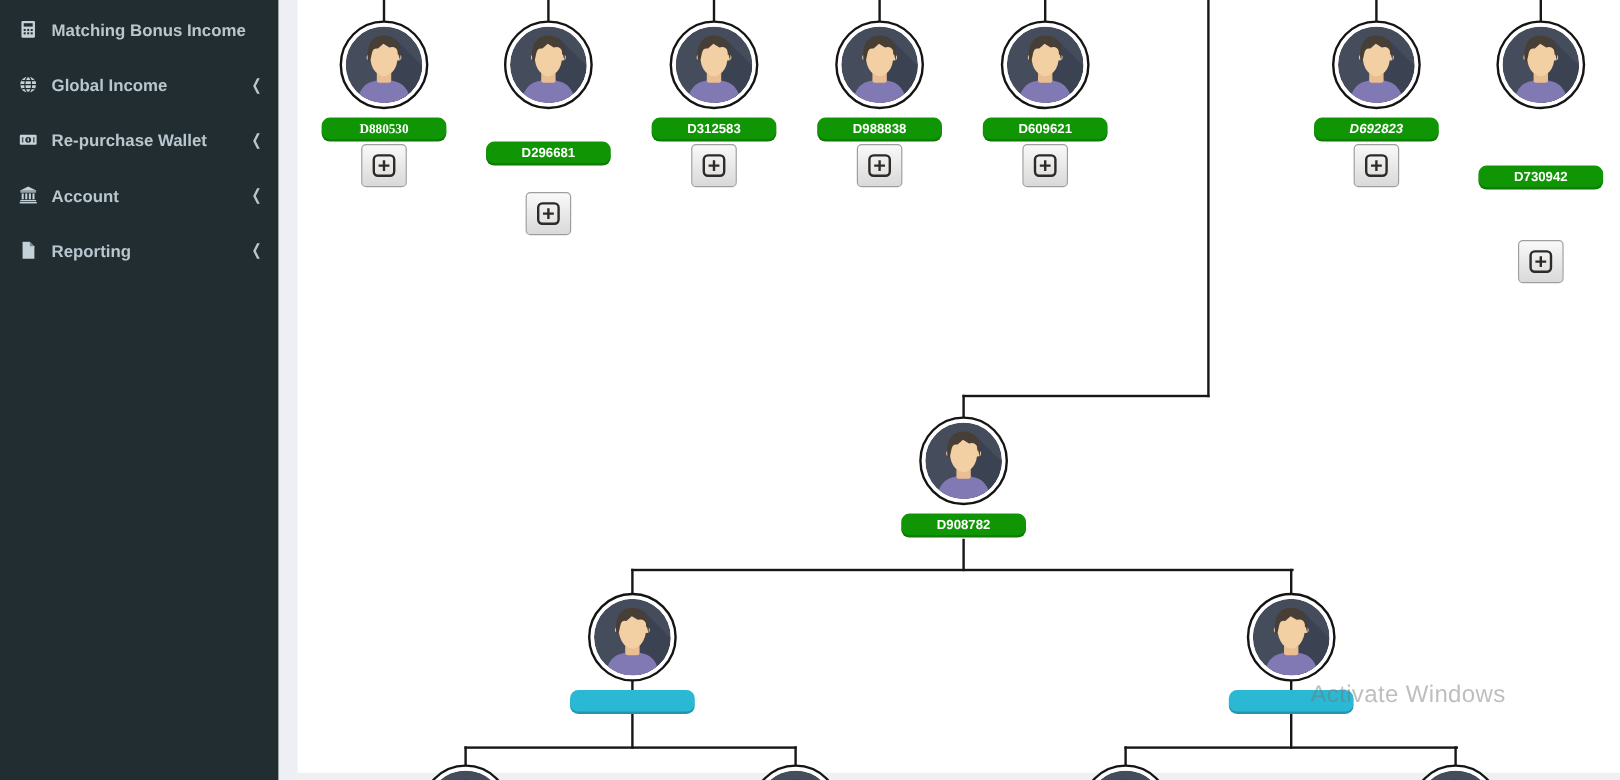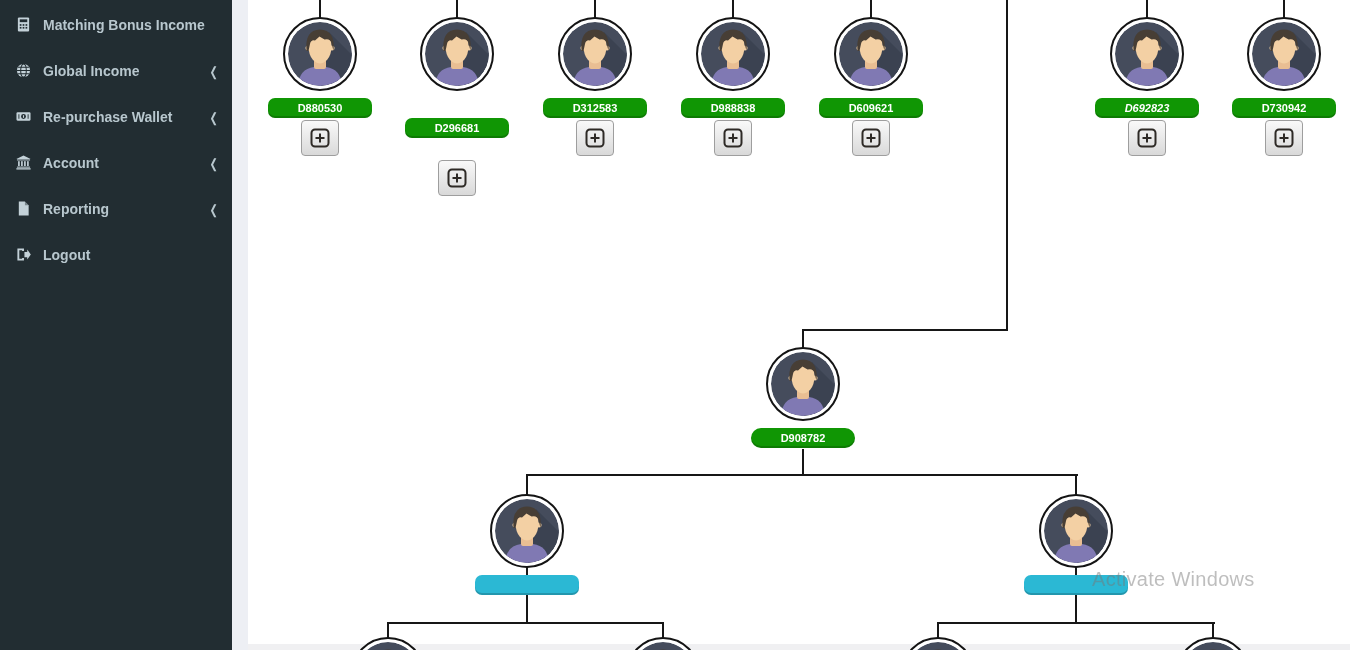--- a/index.html
+++ b/index.html
@@ -131,30 +131,20 @@
           <svg viewBox="0 0 16 16">
             <path d="M3 0.5 h6.5 L13.5 4.5 V15.5 H3 Z" fill="currentColor"></path>
             <path d="M9.5 0.5 V4.5 H13.5 Z" fill="#222d32" opacity="0.45"></path>
           </svg>
         </span>
     <span class="s-label">Reporting</span>
     <span class="chevron">❮</span>
   </div>
 
 
-  <div class="side-item">
-    <span class="s-icon">
-          <svg viewBox="0 0 16 16" fill="currentColor">
-            <path d="M1.5 1.5 h7 v2.8 h-2 v-0.8 h-3 v9 h3 v-0.8 h2 v2.8 h-7 z"></path>
-            <path d="M9 5.2 h3 V2.6 L15.8 8 L12 13.4 V10.8 H9 Z"></path>
-          </svg>
-        </span>
-    <span class="s-label">Logout</span>
-
-  </div>
 </nav>
 </aside>
 
 <main class="main">
   <div class="gutter"></div>
   <div class="bottom-strip"></div>
   <div id="connectors">
       <div class="line" style="left: 87px; top: 0px; width: 2px; height: 18px; background: rgb(23, 23, 23);"></div>
       <div class="line" style="left: 224px; top: 0px; width: 2px; height: 18px; background: rgb(23, 23, 23);"></div>
       <div class="line" style="left: 362px; top: 0px; width: 2px; height: 18px; background: rgb(23, 23, 23);"></div>
@@ -172,21 +162,21 @@
       <div class="line" style="left: 294px; top: 566px; width: 2px; height: 58px; background: rgb(23, 23, 23);"></div>
       <div class="line" style="left: 155px; top: 622px; width: 277px; height: 2px; background: rgb(23, 23, 23);"></div>
       <div class="line" style="left: 155px; top: 622px; width: 2px; height: 16px; background: rgb(23, 23, 23);"></div>
       <div class="line" style="left: 430px; top: 622px; width: 2px; height: 16px; background: rgb(23, 23, 23);"></div>
       <div class="line" style="left: 843px; top: 566px; width: 2px; height: 58px; background: rgb(23, 23, 23);"></div>
       <div class="line" style="left: 705px; top: 622px; width: 278px; height: 2px; background: rgb(23, 23, 23);"></div>
       <div class="line" style="left: 705px; top: 622px; width: 2px; height: 16px; background: rgb(23, 23, 23);"></div>
       <div class="line" style="left: 980px; top: 622px; width: 2px; height: 16px; background: rgb(23, 23, 23);"></div>
     </div>
   <div id="nodes">
-  <div class="node" style="left: 36px; top: 17px;">
+  <div class="node" style="left: 36px; top: 17px; font-family: Liberation Serif, serif;">
     <div class="avatar-ring">
       <svg viewBox="0 0 64 64">
             <use href="#avatar-sym"></use>
           </svg>
     </div>
     <div class="badge" style="background: rgb(16, 150, 4);">D880530</div>
     <button class="plus-btn">
       <svg viewBox="0 0 24 24">
         <rect x="3.5" y="3.5" width="17" height="17" rx="3.5" fill="none" stroke="#2e2a26" stroke-width="2"></rect>
         <path d="M12 7.5 V16.5 M7.5 12 H16.5" stroke="#2e2a26" stroke-width="2" fill="none"></path>
@@ -262,42 +252,42 @@
     </div>
     <div class="badge" style="background: rgb(16, 150, 4); font-style: italic;">D692823</div>
     <button class="plus-btn">
       <svg viewBox="0 0 24 24">
         <rect x="3.5" y="3.5" width="17" height="17" rx="3.5" fill="none" stroke="#2e2a26" stroke-width="2"></rect>
         <path d="M12 7.5 V16.5 M7.5 12 H16.5" stroke="#2e2a26" stroke-width="2" fill="none"></path>
       </svg>
     </button>
   </div>
 
-  <div class="node" style="left: 1000px; top: 17px;">
+  <div class="node" style="left: 1000px; top: 17px; gap: 40px;">
     <div class="avatar-ring">
       <svg viewBox="0 0 64 64">
             <use href="#avatar-sym"></use>
           </svg>
     </div>
     <div class="badge" style="background: rgb(16, 150, 4);">D730942</div>
     <button class="plus-btn">
       <svg viewBox="0 0 24 24">
         <rect x="3.5" y="3.5" width="17" height="17" rx="3.5" fill="none" stroke="#2e2a26" stroke-width="2"></rect>
         <path d="M12 7.5 V16.5 M7.5 12 H16.5" stroke="#2e2a26" stroke-width="2" fill="none"></path>
       </svg>
     </button>
   </div>
 
   <div class="node" style="left: 519px; top: 347px;">
     <div class="avatar-ring">
       <svg viewBox="0 0 64 64">
             <use href="#avatar-sym"></use>
           </svg>
     </div>
-    <div class="badge" style="background: rgb(16, 150, 4); border-radius: 10px;">D908782</div>
+    <div class="badge" style="background: rgb(16, 150, 4);">D908782</div>
 
   </div>
 
   <div class="node" style="left: 243px; top: 494px;">
     <div class="avatar-ring">
       <svg viewBox="0 0 64 64">
             <use href="#avatar-sym"></use>
           </svg>
     </div>
     <div class="badge" style="background: rgb(43, 184, 212);"></div>

